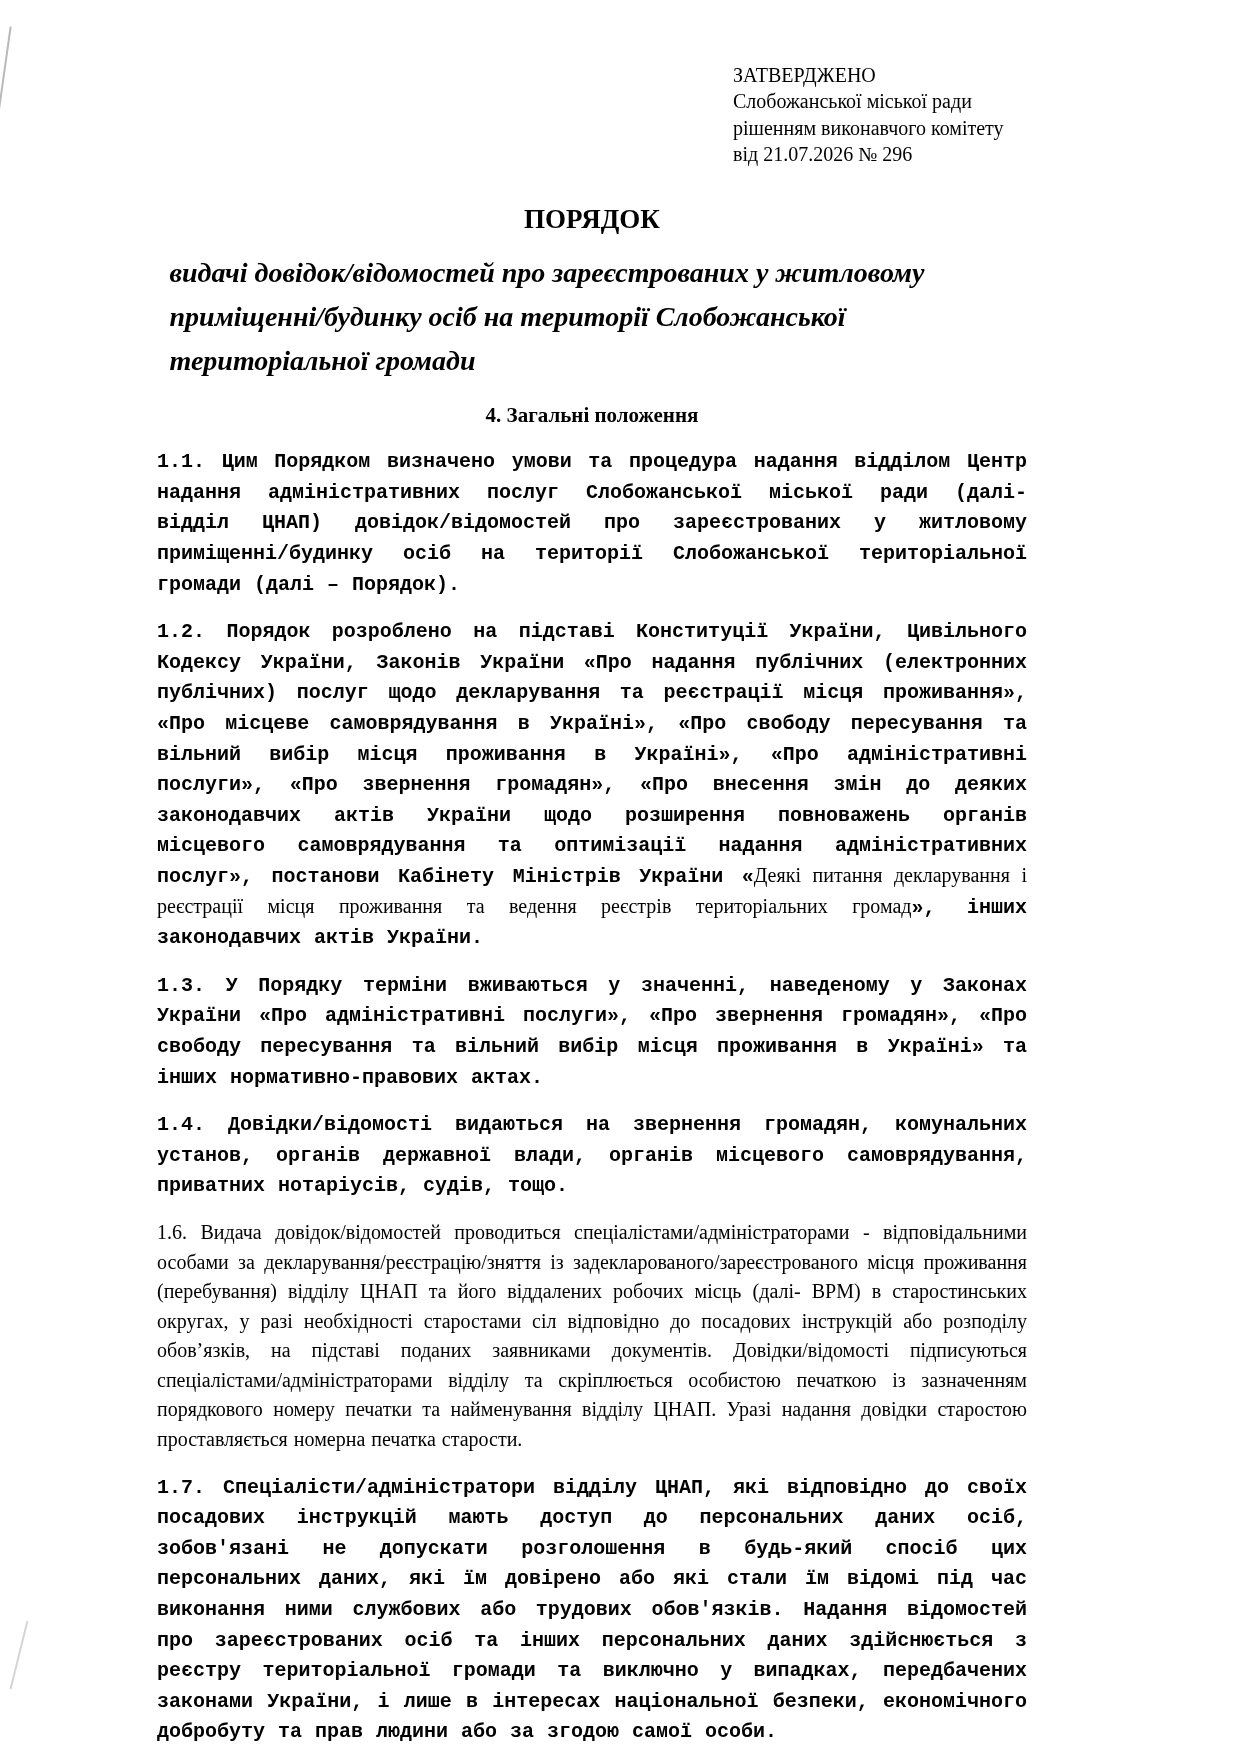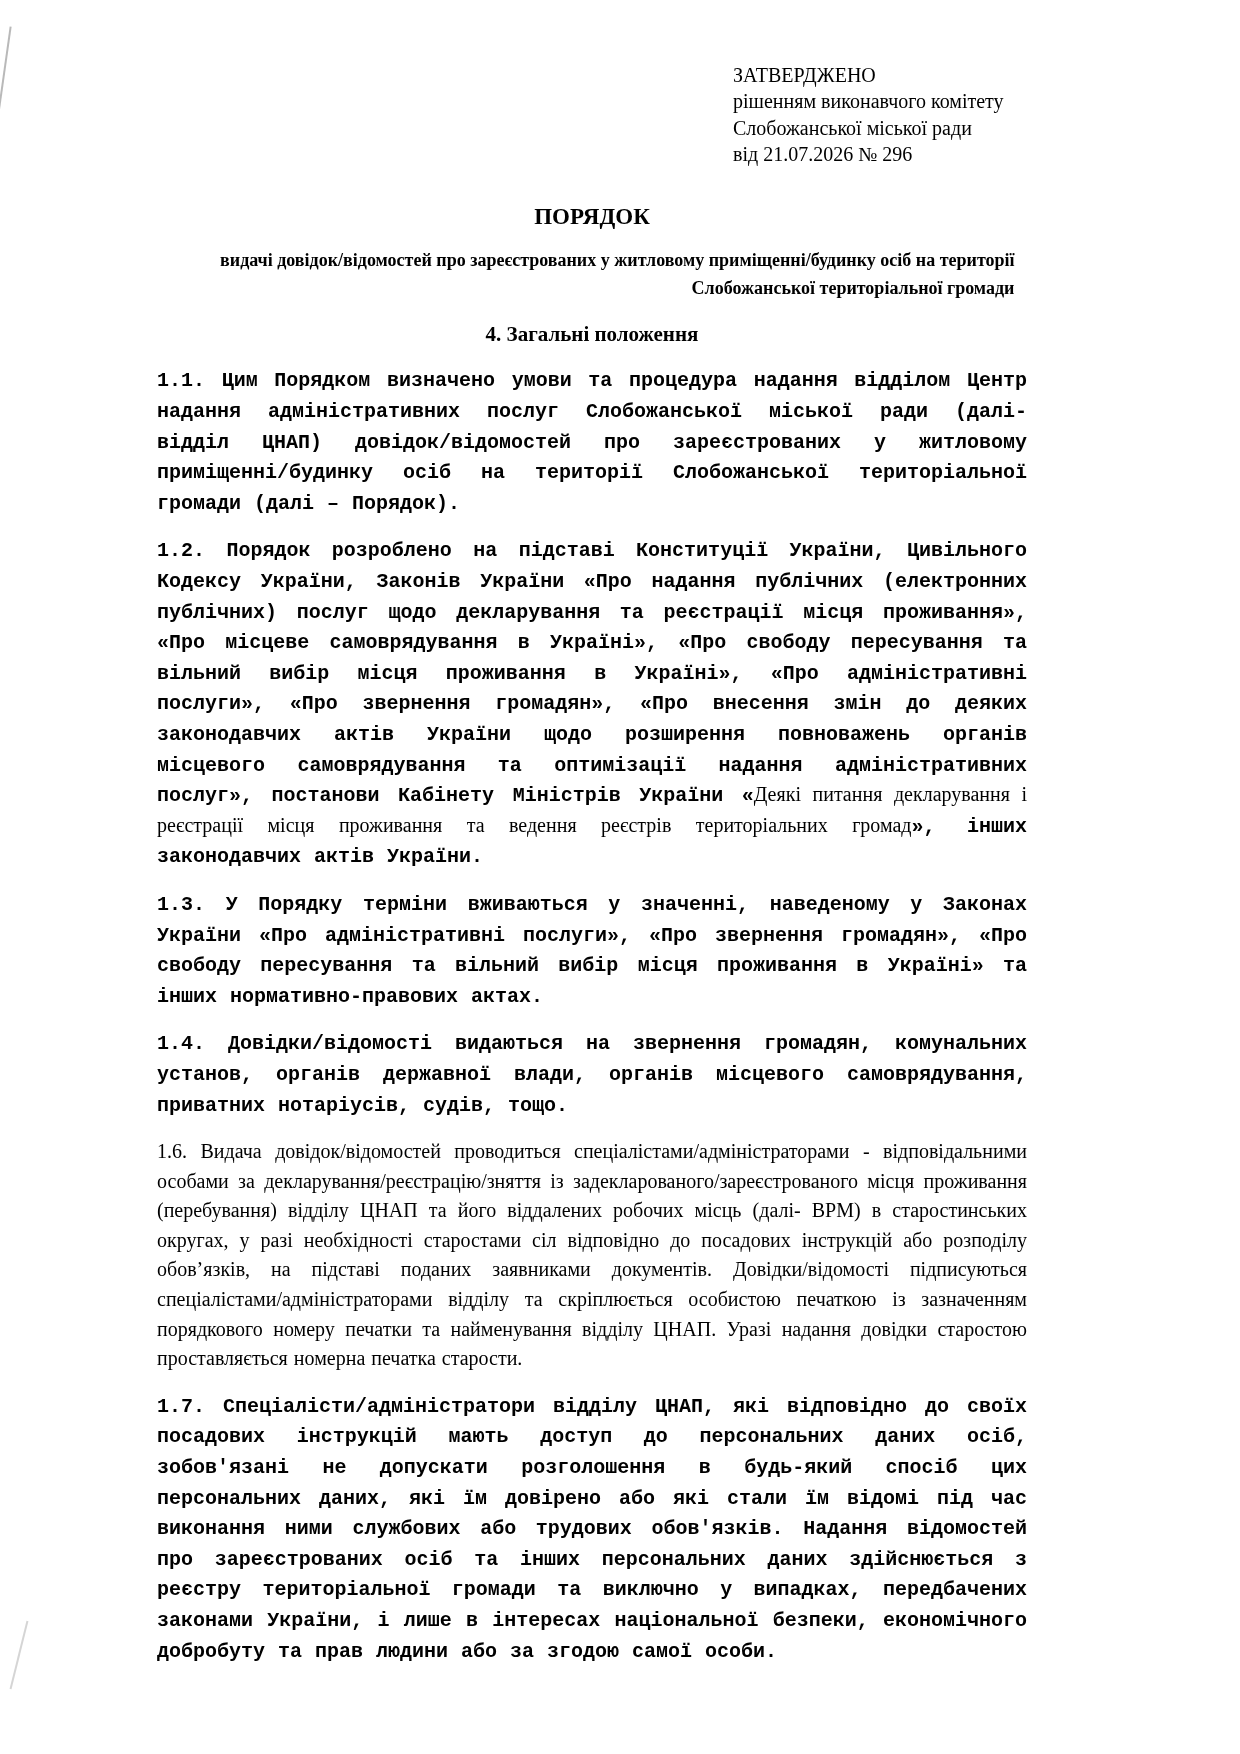--- a/index.html
+++ b/index.html
@@ -21,31 +21,32 @@
   .artifact.tl { left: 2px; top: 26px; width: 2px; height: 110px; transform: rotate(8deg); }
   .artifact.bl { left: 18px; top: 1620px; width: 2px; height: 70px; transform: rotate(14deg); opacity: .6; }
   .approval {
     margin-left: 576px;
     font-size: 20px;
     line-height: 1.32;
     text-align: left;
   }
   .title {
     text-align: center;
-    font-size: 23px;
+    font-size: 27px;
     font-weight: bold;
     margin: 36px 0 16px 0;
   }
   .subtitle {
-    text-align: right;
-    font-size: 18px;
+    text-align: left;
+    font-size: 28px;
     font-weight: bold;
     line-height: 1.58;
     max-width: 845px;
     margin: 0 auto 20px auto;
+    font-style: italic;
   }
   .section-heading {
     text-align: center;
     font-size: 21px;
     font-weight: bold;
     margin: 0 0 18px 0;
   }
   .para {
     font-size: 20px;
     line-height: 1.48;
@@ -57,22 +58,22 @@
 </style>
 </head>
 <body>
 
 <div class="page">
   <div class="artifact tl"></div>
   <div class="artifact bl"></div>
 
   <div class="approval">
     <div>ЗАТВЕРДЖЕНО</div>
+    <div>Слобожанської міської ради</div>
     <div>рішенням виконавчого комітету</div>
-    <div>Слобожанської міської ради</div>
     <div>від 21.07.2026 № 296</div>
   </div>
 
   <h1 class="title">ПОРЯДОК</h1>
 
   <h2 class="subtitle">видачі довідок/відомостей про  зареєстрованих у житловому приміщенні/будинку осіб на території Слобожанської територіальної громади</h2>
 
   <h3 class="section-heading">4. Загальні положення</h3>
 
   <div id="paragraphs">

